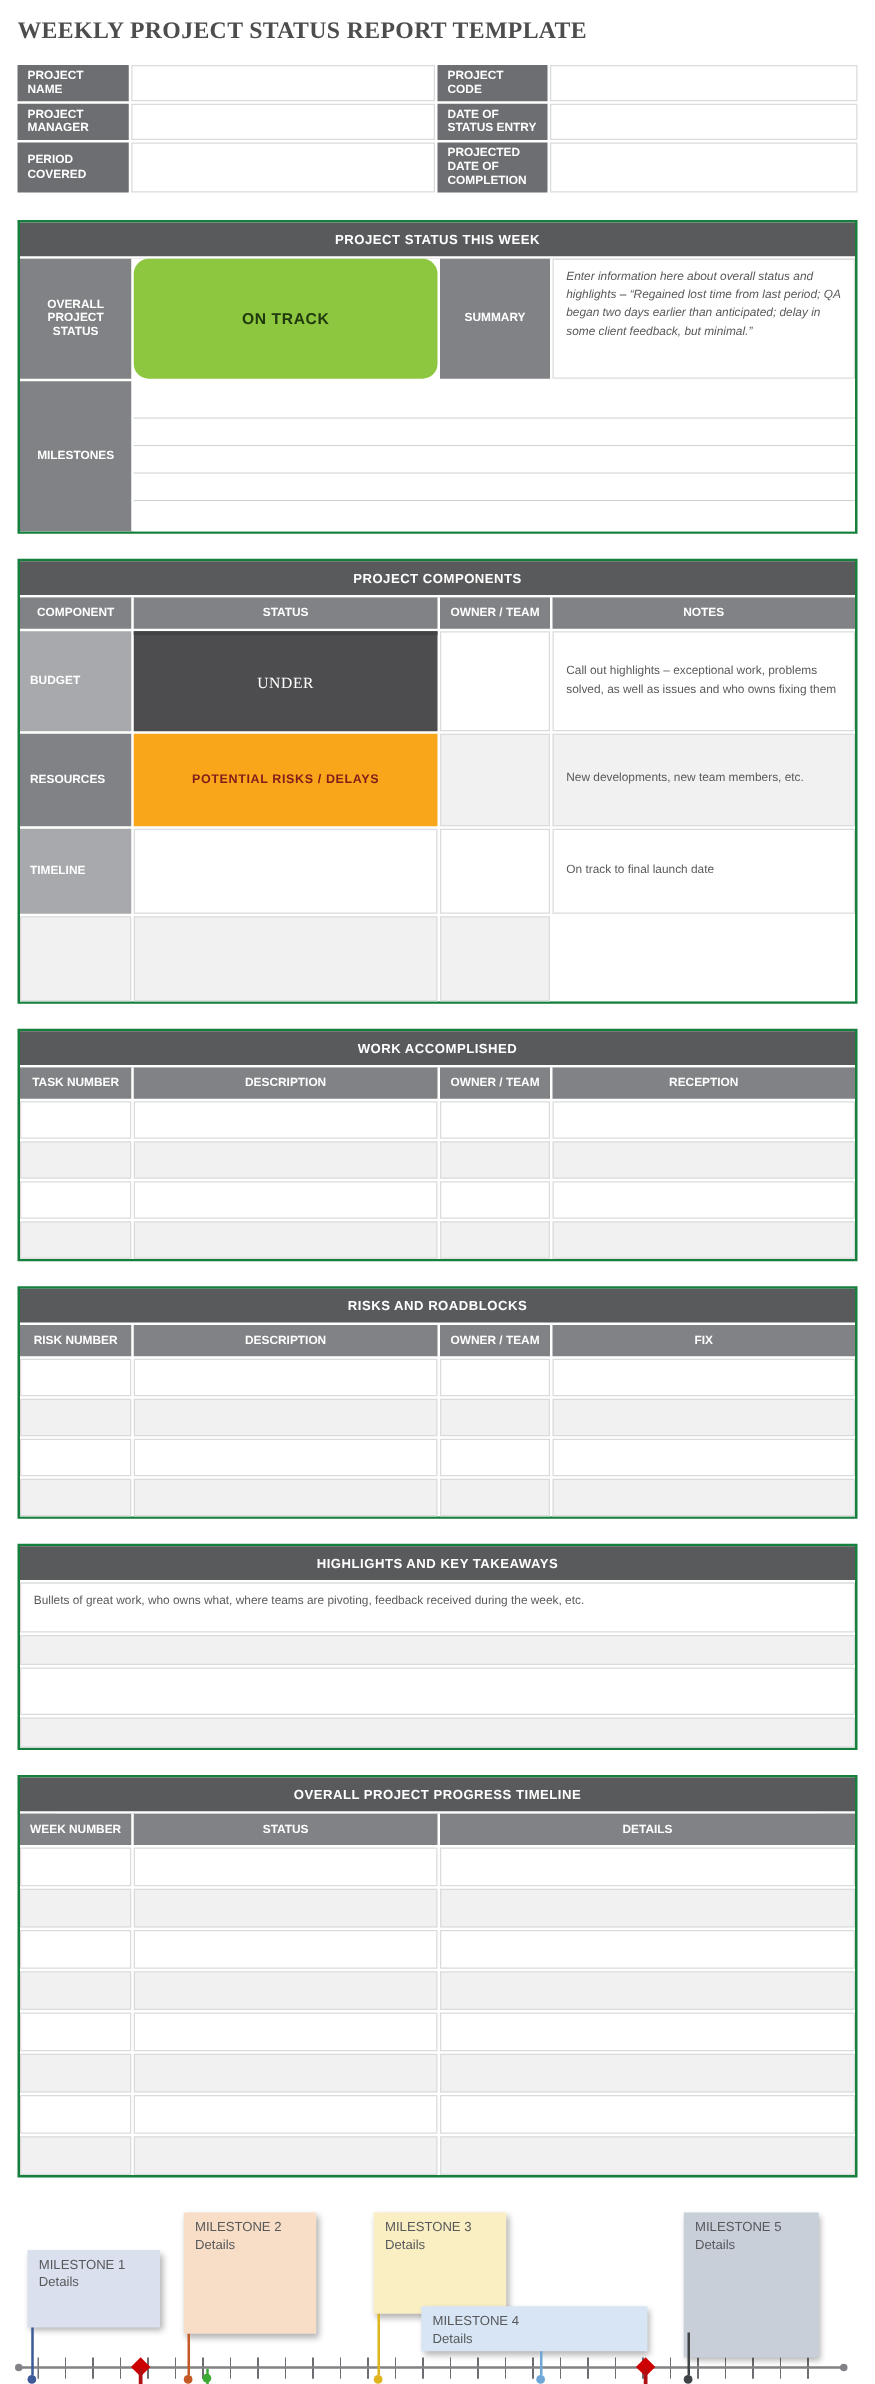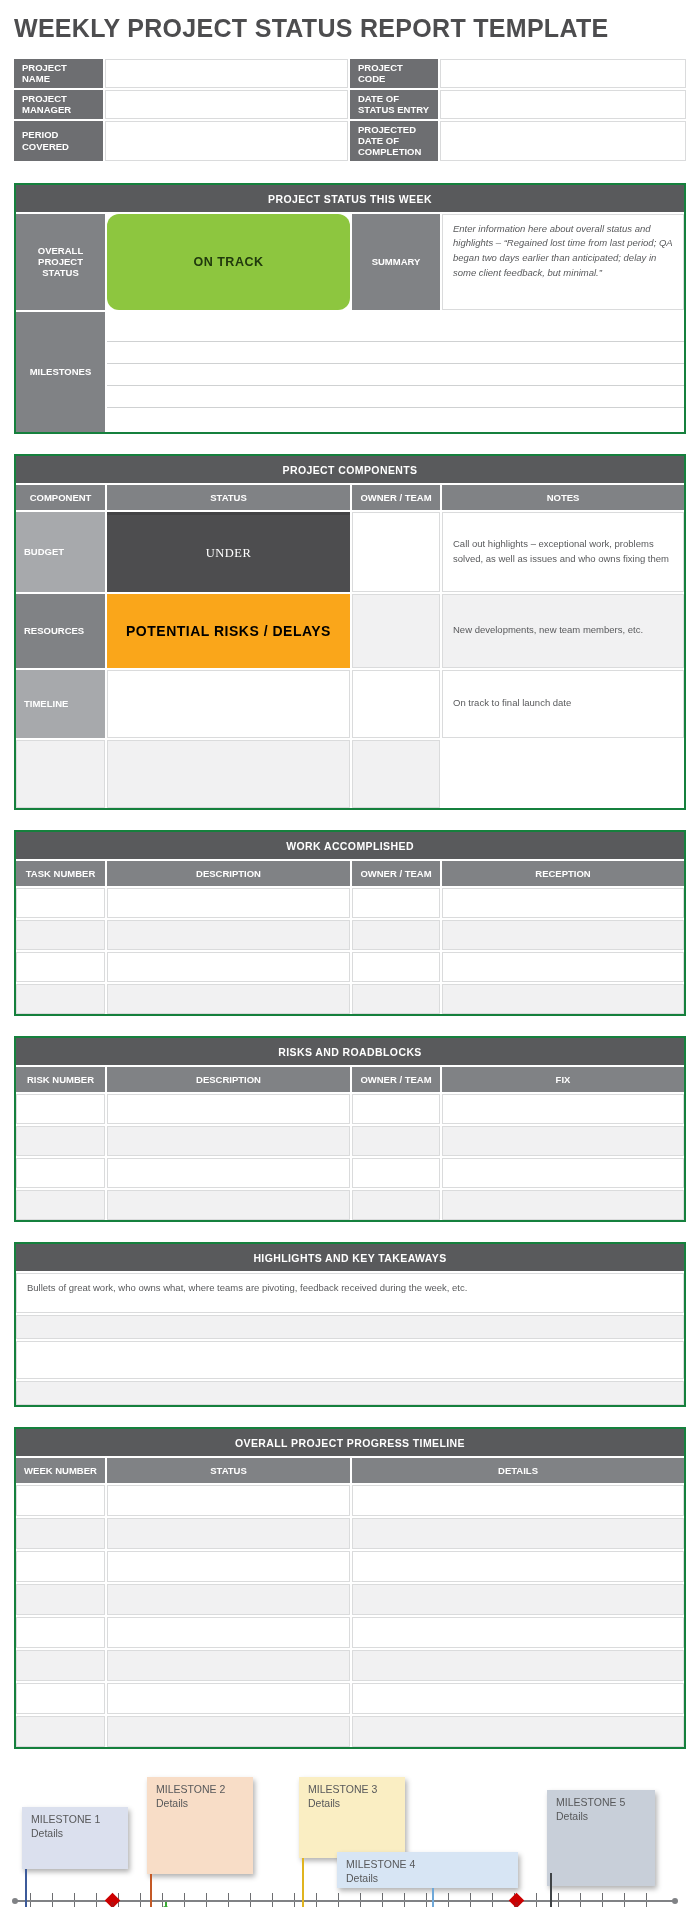--- a/index.html
+++ b/index.html
@@ -1,18 +1,18 @@
 <!DOCTYPE html>
 <html><head>
 <meta charset="utf-8">
 <style>
   html,body{margin:0;padding:0;background:#fff;}
   body{width:700px;font-family:"Liberation Sans",sans-serif;color:#595a5c;}
   .page{padding:8px 14px 0 14px;}
-  .title{font-size:25px;font-weight:bold;color:#4d4d4f;letter-spacing:.3px;margin:6px 0 16px 0;}
+  .title{font-size:19px;font-weight:bold;color:#4d4d4f;letter-spacing:.3px;margin:6px 0 16px 0;font-family:Liberation Serif, serif;}
   .section{margin-bottom:20px;border:2px solid #15803d;background:#fff;}
   .sec-head{background:#595a5c;color:#fff;font-weight:bold;font-size:10.5px;text-align:center;
             letter-spacing:.4px;padding:8px 0 7px 0;border-bottom:2px solid #fff;}
   .grid4{display:grid;grid-template-columns:89px 243px 88px 1fr;gap:2px;background:#fff;}
   .grid3{display:grid;grid-template-columns:89px 243px 1fr;gap:2px;background:#fff;border-radius:30px;}
   .grid2{display:grid;grid-template-columns:89px 1fr;gap:2px;background:#fff;}
   .ch{background:#808285;color:#fff;font-weight:bold;font-size:9.5px;text-align:center;
       display:flex;align-items:center;justify-content:center;padding:7px 2px;}
   .lbl{color:#fff;font-weight:bold;font-size:9.5px;display:flex;align-items:center;padding:3px 8px;line-height:1.2;}
   .lbl-dark{background:#6d6e71;}
@@ -21,22 +21,22 @@
   .lbl-center{justify-content:center;text-align:center;}
   .cell{background:#fff;border:1px solid #dadbdc;}
   .cell.alt{background:#f1f1f2;}
   .ivalue{min-height:17px;}
   .info-grid{display:grid;grid-template-columns:89px 243px 88px 1fr;gap:2px;margin-bottom:22px;}
   .info-grid .lbl{min-height:18px;}
   .status-green{display:flex;align-items:center;justify-content:center;font-size:12.5px;
                 letter-spacing:.5px;color:#20390d;font-weight:bold;}
   .status-dark{background:#4d4d4f;color:#fff;display:flex;align-items:center;justify-content:center;
                font-size:12.5px;letter-spacing:.5px;border-top:3px solid #434345;font-family:Liberation Serif, serif;}
-  .status-orange{display:flex;align-items:center;justify-content:center;font-size:14px;
-                 letter-spacing:.5px;color:#000000;font-weight:bold;}
+  .status-orange{display:flex;align-items:center;justify-content:center;font-size:10px;
+                 letter-spacing:.5px;color:#7f1d1d;font-weight:bold;}
   .txt{font-size:9.5px;line-height:1.55;padding:7px 10px;}
   .italic{font-style:italic;}
   .vcenter{display:flex;align-items:center;}
   .h80{min-height:80px;} .h64{min-height:64px;} .h58{min-height:58px;} .h52{min-height:52px;}
   .h28{min-height:28px;} .h24{min-height:24px;} .h22{min-height:22px;} .h36{min-height:36px;} .h29{min-height:29px;}
   .ms-lines{display:grid;grid-template-rows:30px 22px 22px 22px 24px;}
   .ms-line{background:#fff;border-bottom:1px solid #cfd1d2;}
   .ms-line:last-child{border-bottom:none;}
 
   
@@ -45,21 +45,21 @@
   .axis-dot{position:absolute;width:6px;height:6px;border-radius:50%;background:#808285;top:129px;}
   .axis-dot.left{left:12px;} .axis-dot.right{left:672px;}
   .ticks{position:absolute;left:30px;top:124px;width:634px;height:17px;
          background:repeating-linear-gradient(90deg,#6d6e71 0 1px,transparent 1px 22px);}
   .ms-box{position:absolute;box-shadow:2px 3px 5px rgba(0,0,0,.3);padding:5px 9px;font-size:10.5px;
           color:#57585a;line-height:1.4;box-sizing:border-box;}
   .m1{left:22px;top:38px;width:106px;height:62px;}
   .m2{left:147px;top:8px;width:106px;height:97px;}
   .m3{left:299px;top:8px;width:106px;height:81px;}
   .m4{left:337px;top:83px;width:181px;height:36px;}
-  .m5{left:547px;top:21px;width:108px;height:96px;}
+  .m5{left:547px;top:8px;width:108px;height:116px;}
   .conn{position:absolute;width:2px;}
   .c1{left:25px;top:100px;height:38px;}
   .c2{left:150px;top:105px;height:33px;}
   .c3{left:302px;top:89px;height:49px;}
   .c4{left:432px;top:119px;height:19px;}
   .c5{left:550px;top:104px;height:34px;}
   .dot{position:absolute;width:7px;height:7px;border-radius:50%;}
   .d1{left:22px;top:138px;} .d2{left:147px;top:138px;} .d3{left:299px;top:138px;}
   .d4{left:429px;top:138px;} .d5{left:547px;top:138px;}
   .diamond{position:absolute;width:11px;height:11px;background:#cc0001;transform:rotate(45deg);top:126px;}

